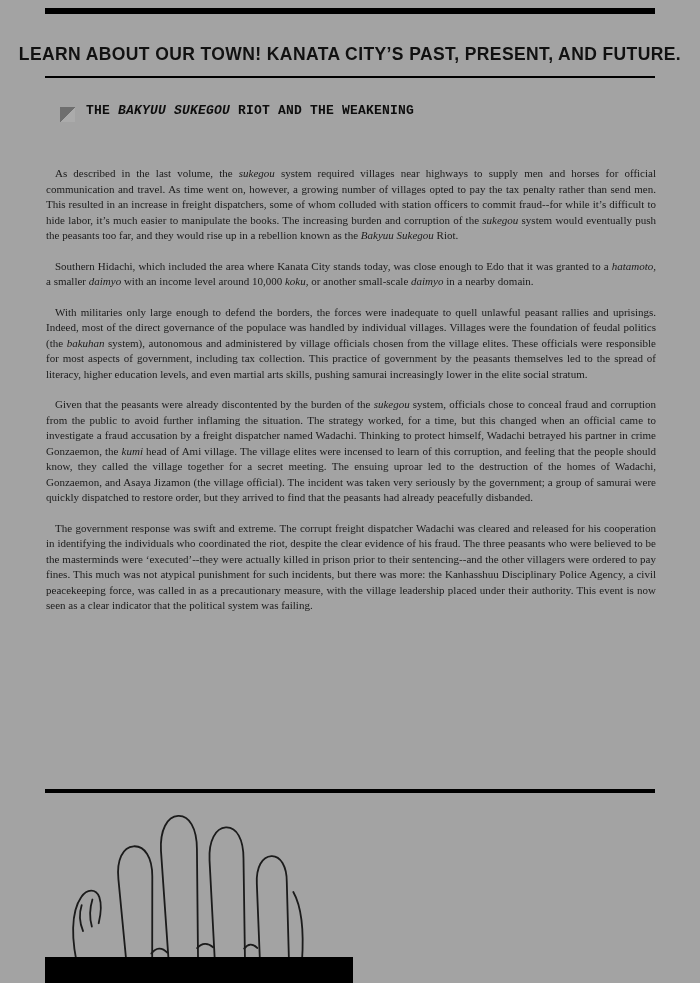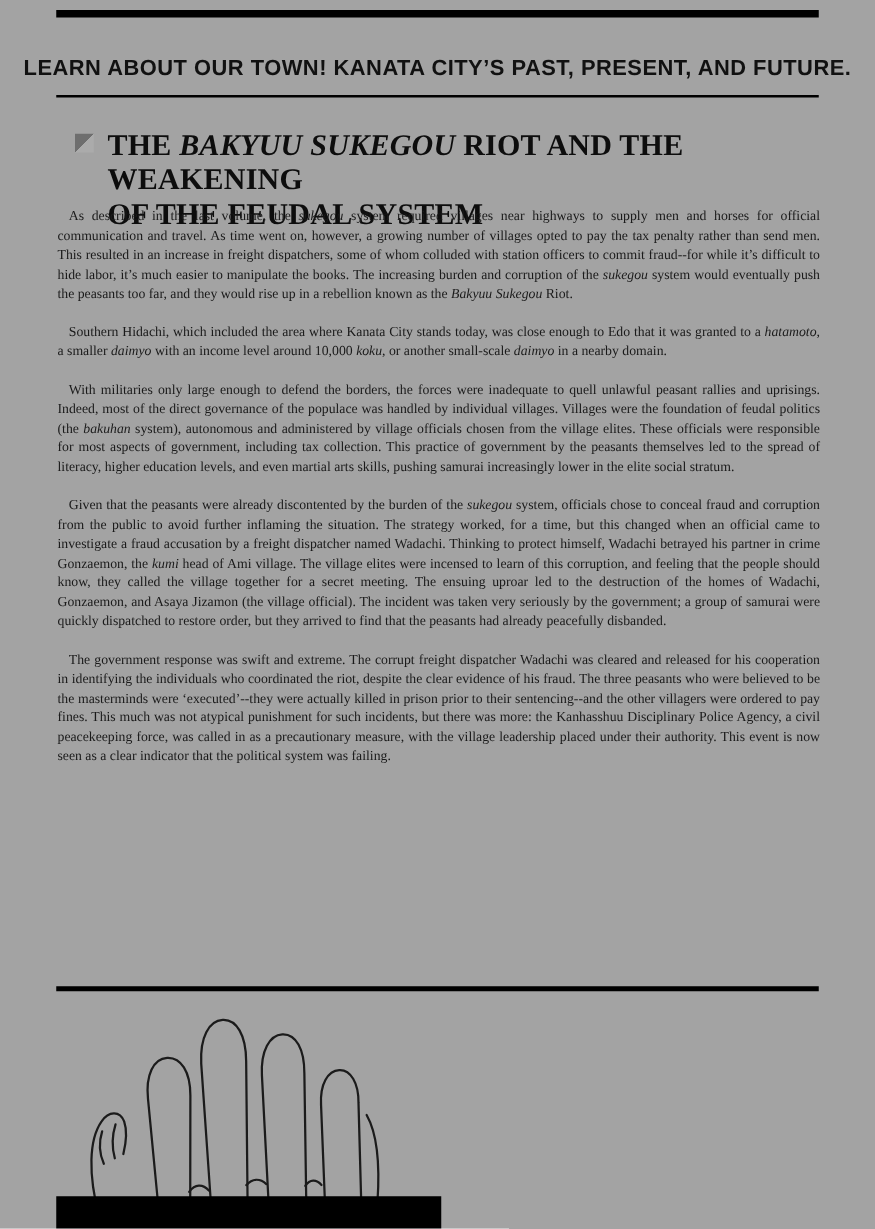--- a/index.html
+++ b/index.html
@@ -18,22 +18,22 @@
   }
   .section{
     position:absolute;top:104px;left:60px;width:545px;
     display:flex;gap:11px;align-items:flex-start;
   }
   .bullet{
     width:15px;height:15px;margin-top:3px;flex:0 0 auto;
     background:linear-gradient(135deg,#6e6e6e 0 50%,#ababab 50% 100%);
   }
   .heading{
-    font-family:Liberation Serif, serif;font-weight:700;
-    font-size:24px;line-height:1.14;letter-spacing:.2px;color:#0d0d0d;
+    font-family:Liberation Mono, monospace;font-weight:700;
+    font-size:13px;line-height:1.14;letter-spacing:.2px;color:#0d0d0d;
   }
   .bodytext{
     position:absolute;top:166px;left:46px;width:610px;
     font-size:11px;line-height:15.5px;text-align:justify;color:#1a1a1a;
   }
   .bodytext p{margin:0 0 15px 0;text-indent:9px;}
   .it{font-style:italic;}
   .hand{position:absolute;left:40px;top:799px;}
   .bottom-bar{position:absolute;left:45px;top:957px;width:308px;height:26px;background:#000;}
 </style>
@@ -43,21 +43,21 @@
 <div class="page">
 
   <div class="rule rule-top"></div>
 
   <div class="masthead">LEARN ABOUT OUR TOWN! KANATA CITY’S PAST, PRESENT, AND FUTURE.</div>
 
   <div class="rule rule-header"></div>
 
   <div class="section">
     <span class="bullet"></span>
-    <h2 class="heading" style="margin:0"><span>THE </span><span class="it">BAKYUU SUKEGOU</span><span> RIOT AND THE WEAKENING</span><br><span>OF THE FEUDAL SYSTEM</span></h2>
+    <h2 class="heading" style="margin:0"><span>THE </span><span class="it">BAKYUU SUKEGOU</span><span> RIOT AND THE WEAKENING</span><br></h2>
   </div>
 
   <div class="bodytext">
       <p><span>As described in the last volume, the </span><span class="it">sukegou</span><span> system required villages near highways to supply men and horses for official communication and travel. As time went on, however, a growing number of villages opted to pay the tax penalty rather than send men. This resulted in an increase in freight dispatchers, some of whom colluded with station officers to commit fraud--for while it’s difficult to hide labor, it’s much easier to manipulate the books. The increasing burden and corruption of the </span><span class="it">sukegou</span><span> system would eventually push the peasants too far, and they would rise up in a rebellion known as the </span><span class="it">Bakyuu Sukegou</span><span> Riot.</span></p>
       <p><span>Southern Hidachi, which included the area where Kanata City stands today, was close enough to Edo that it was granted to a </span><span class="it">hatamoto,</span><span> a smaller </span><span class="it">daimyo</span><span> with an income level around 10,000 </span><span class="it">koku,</span><span> or another small-scale </span><span class="it">daimyo</span><span> in a nearby domain.</span></p>
       <p><span>With militaries only large enough to defend the borders, the forces were inadequate to quell unlawful peasant rallies and uprisings. Indeed, most of the direct governance of the populace was handled by individual villages. Villages were the foundation of feudal politics (the </span><span class="it">bakuhan</span><span> system), autonomous and administered by village officials chosen from the village elites. These officials were responsible for most aspects of government, including tax collection. This practice of government by the peasants themselves led to the spread of literacy, higher education levels, and even martial arts skills, pushing samurai increasingly lower in the elite social stratum.</span></p>
       <p><span>Given that the peasants were already discontented by the burden of the </span><span class="it">sukegou</span><span> system, officials chose to conceal fraud and corruption from the public to avoid further inflaming the situation. The strategy worked, for a time, but this changed when an official came to investigate a fraud accusation by a freight dispatcher named Wadachi. Thinking to protect himself, Wadachi betrayed his partner in crime Gonzaemon, the </span><span class="it">kumi</span><span> head of Ami village. The village elites were incensed to learn of this corruption, and feeling that the people should know, they called the village together for a secret meeting. The ensuing uproar led to the destruction of the homes of Wadachi, Gonzaemon, and Asaya Jizamon (the village official). The incident was taken very seriously by the government; a group of samurai were quickly dispatched to restore order, but they arrived to find that the peasants had already peacefully disbanded.</span></p>
       <p><span>The government response was swift and extreme. The corrupt freight dispatcher Wadachi was cleared and released for his cooperation in identifying the individuals who coordinated the riot, despite the clear evidence of his fraud. The three peasants who were believed to be the masterminds were ‘executed’--they were actually killed in prison prior to their sentencing--and the other villagers were ordered to pay fines. This much was not atypical punishment for such incidents, but there was more: the Kanhasshuu Disciplinary Police Agency, a civil peacekeeping force, was called in as a precautionary measure, with the village leadership placed under their authority. This event is now seen as a clear indicator that the political system was failing.</span></p>
     </div>
 

